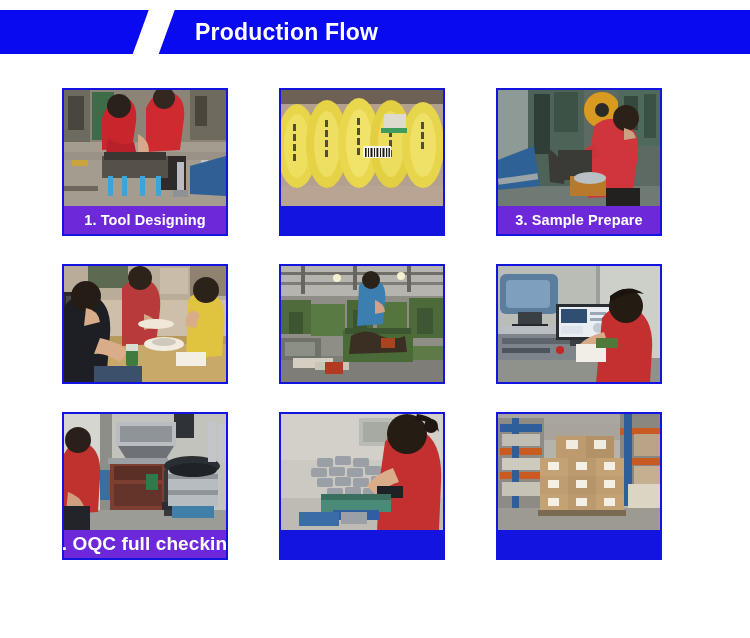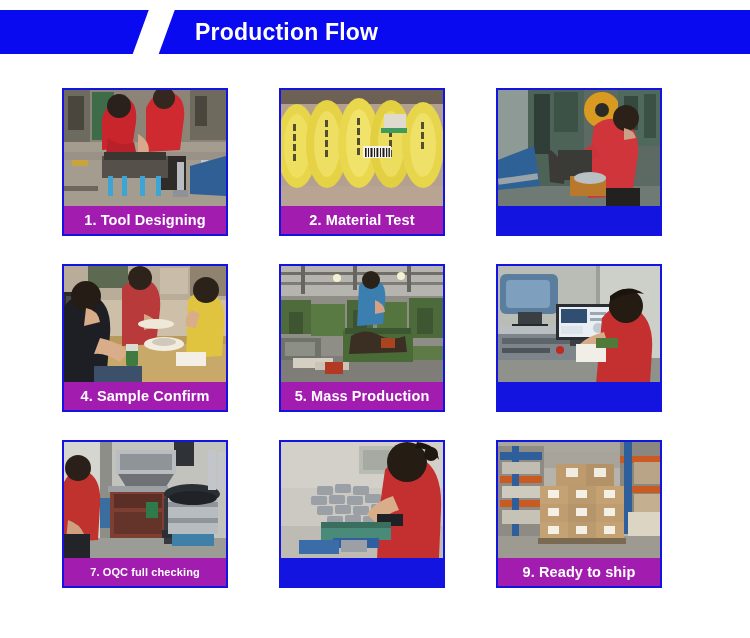--- a/index.html
+++ b/index.html
@@ -82,34 +82,34 @@
   }
   .card-photo svg {
     display: block;
     width: 162px;
     height: 116px;
   }
 
   .card-label {
     width: 162px;
     height: 28px;
-    background: #a21caf;
+    background: #6d28d9;
     color: #ffffff;
     font-size: 14.5px;
     font-weight: bold;
     display: flex;
     align-items: center;
     justify-content: center;
     text-align: center;
     white-space: nowrap;
     letter-spacing: 0.1px;
     box-sizing: border-box;
   }
   .card-label.tight {
-    font-size: 11px;
+    font-size: 19px;
   }
 </style>
 </head>
 <body>
 
 <div class="page">
 
   <div class="header">
     <div class="header-slash"></div>
     <div class="header-title">Production Flow</div>
@@ -203,21 +203,20 @@
             <rect x="95.5" y="58" width="1.8" height="9"></rect>
               <rect x="99" y="58" width="1" height="9"></rect>
             <rect x="101.5" y="58" width="2" height="9"></rect>
               <rect x="105" y="58" width="1.2" height="9"></rect>
             <rect x="107.5" y="58" width="1.4" height="9"></rect>
           </g>
           <rect x="103" y="24" width="22" height="14" fill="#dedacd"></rect>
           <rect x="100" y="38" width="26" height="5" fill="#3f9a5e"></rect>
         </svg>
       </div>
-      <div class="card-label">2. Material Test</div>
     </div>
 
     <div class="card">
       <div class="card-photo">
         <svg viewBox="0 0 162 116" preserveAspectRatio="none">
           <rect x="0" y="0" width="162" height="116" fill="#5d6a63"></rect>
           <rect x="0" y="0" width="30" height="116" fill="#8d9a95"></rect>
           <rect x="30" y="0" width="56" height="104" fill="#4d6358"></rect>
           <rect x="36" y="4" width="16" height="60" fill="#2f3f38"></rect>
           <rect x="56" y="2" width="24" height="40" fill="#3d5247"></rect>
@@ -234,20 +233,21 @@
           <path d="M78 70 q-6 6 -4 12 l12 2 q2 -8 -2 -12 z" fill="#dcb192"></path>
           <rect x="108" y="98" width="34" height="18" fill="#23211f"></rect>
           <rect x="60" y="60" width="34" height="30" fill="#3a3a36"></rect>
           <path d="M0 70 l36 -14 l6 40 l-42 4 z" fill="#2e6296"></path>
           <rect x="0" y="86" width="40" height="6" fill="#9aa3a8" transform="rotate(-8 20 89)"></rect>
           <rect x="72" y="86" width="36" height="20" fill="#b8792c"></rect>
           <ellipse cx="92" cy="88" rx="16" ry="6" fill="#b9c0c4"></ellipse>
           <path d="M50 58 q20 14 16 36 l-14 -2 z" fill="#3c3a36"></path>
         </svg>
       </div>
+      <div class="card-label">3. Sample Prepare</div>
     </div>
 
     <div class="card">
       <div class="card-photo">
         <svg viewBox="0 0 162 116" preserveAspectRatio="none">
           <rect x="0" y="0" width="162" height="116" fill="#cdbfa8"></rect>
           <rect x="0" y="0" width="162" height="34" fill="#b9ad99"></rect>
           <rect x="24" y="0" width="40" height="22" fill="#5d6a52"></rect>
           <rect x="96" y="2" width="28" height="26" fill="#c9bda9"></rect>
           <rect x="126" y="0" width="36" height="30" fill="#8f8370"></rect>
@@ -267,21 +267,20 @@
           <circle cx="142" cy="24" r="13" fill="#2b2219"></circle>
           <path d="M128 44 q-8 6 -6 16 l10 2 q2 -10 4 -14 z" fill="#d9ac8a"></path>
           <ellipse cx="100" cy="78" rx="20" ry="7" fill="#f2ece0"></ellipse>
           <ellipse cx="100" cy="76" rx="12" ry="4" fill="#cfc8bb"></ellipse>
           <rect x="62" y="78" width="12" height="22" rx="2" fill="#3f7a3f"></rect>
           <rect x="62" y="78" width="12" height="7" fill="#d8dcd2"></rect>
           <rect x="112" y="86" width="30" height="14" fill="#f4efe4"></rect>
           <rect x="30" y="100" width="48" height="16" fill="#3c4f6b"></rect>
         </svg>
       </div>
-      <div class="card-label">4. Sample Confirm</div>
     </div>
 
     <div class="card">
       <div class="card-photo">
         <svg viewBox="0 0 162 116" preserveAspectRatio="none">
           <rect x="0" y="0" width="162" height="116" fill="#8e8d86"></rect>
           <rect x="0" y="0" width="162" height="30" fill="#b5b4ae"></rect>
           <rect x="0" y="6" width="162" height="3" fill="#6f6e68"></rect>
           <rect x="0" y="16" width="162" height="3" fill="#7d7c76"></rect>
           <rect x="20" y="0" width="4" height="28" fill="#66655f"></rect>
@@ -306,21 +305,20 @@
           <path d="M70 70 q14 -8 26 -2 q14 8 28 2 l2 16 l-58 2 z" fill="#3a2f22"></path>
           <rect x="100" y="72" width="14" height="10" fill="#a8441f"></rect>
           <rect x="0" y="72" width="40" height="22" fill="#6f7268"></rect>
           <rect x="4" y="76" width="30" height="14" fill="#8c8f85"></rect>
           <rect x="12" y="92" width="40" height="10" fill="#d4cfc2"></rect>
           <rect x="34" y="96" width="34" height="8" fill="#c9c4b6"></rect>
           <rect x="44" y="96" width="18" height="12" fill="#b33a22"></rect>
           <rect x="132" y="80" width="30" height="14" fill="#5e7a46"></rect>
         </svg>
       </div>
-      <div class="card-label">5. Mass Production</div>
     </div>
 
     <div class="card">
       <div class="card-photo">
         <svg viewBox="0 0 162 116" preserveAspectRatio="none">
           <rect x="0" y="0" width="162" height="116" fill="#b9bdb6"></rect>
           <rect x="100" y="0" width="62" height="92" fill="#cdd0c9"></rect>
           <rect x="98" y="0" width="4" height="92" fill="#9ba09a"></rect>
           <rect x="0" y="92" width="162" height="24" fill="#8e928b"></rect>
           <rect x="2" y="8" width="58" height="40" rx="6" fill="#5b7d9e"></rect>
@@ -470,17 +468,16 @@
             <rect x="42" y="80" width="28" height="16" fill="#c5a274"></rect>
             <rect x="70" y="80" width="28" height="16" fill="#bb9a6d"></rect>
             <rect x="98" y="80" width="28" height="16" fill="#c5a274"></rect>
             <rect x="50" y="84" width="11" height="8" fill="#f4f0e6"></rect>
             <rect x="78" y="84" width="11" height="8" fill="#f4f0e6"></rect>
             <rect x="106" y="84" width="11" height="8" fill="#f4f0e6"></rect>
           </g>
           <rect x="40" y="96" width="88" height="6" fill="#7a6a52"></rect>
         </svg>
       </div>
-      <div class="card-label">9. Ready to ship</div>
     </div>
 
   </div>
 </div>
 
 </body></html>

